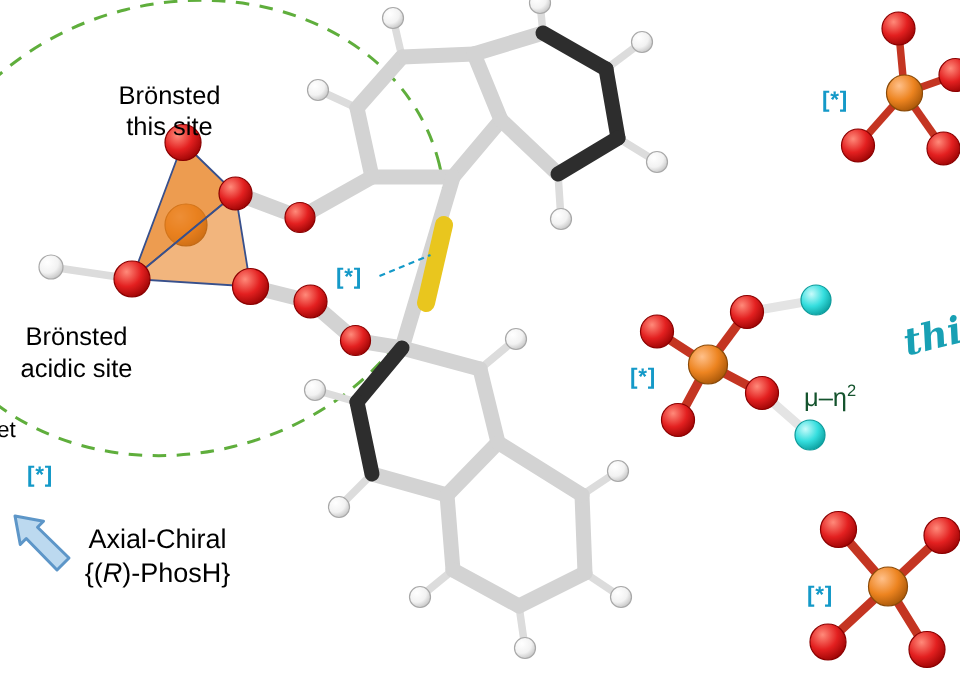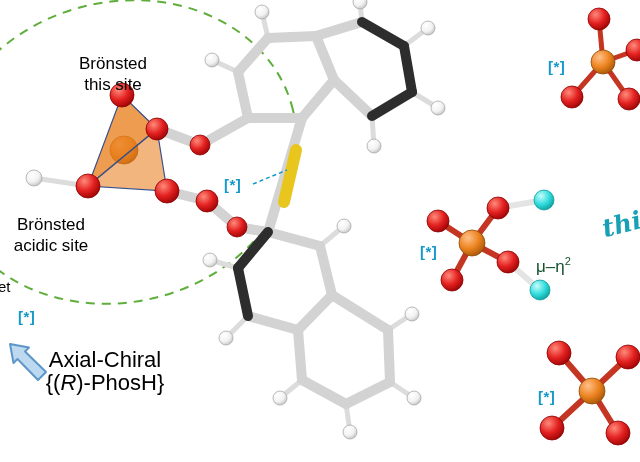--- a/index.html
+++ b/index.html
@@ -6,21 +6,21 @@
   #stage {
     position:relative; width:640px; height:462px; overflow:hidden;
     background:#ffffff; font-family:"Liberation Sans", sans-serif;
   }
   #molsvg { position:absolute; left:0; top:0; }
   .lbl { position:absolute; color:#000; white-space:nowrap; }
   .two-line { text-align:center; font-size:17px; line-height:21px; }
   .star { color:#1499c8; font-weight:700; font-size:15px; letter-spacing:0.5px; }
   .mu { font-size:17px; color:#14532d; }
   .mu sup { font-size:11px; }
-  .axial { text-align:center; font-size:22px; line-height:23px; }
+  .axial { text-align:center; font-size:18px; line-height:23px; }
   .axial .stereo { font-style:italic; }
   .handwritten {
     color:#18a0b4; font-family:"DejaVu Serif", serif;
     font-style:italic; font-weight:700; font-size:25px;
     transform:rotate(-14deg);
   }
   .partial { font-size:15px; }
 </style>
 </head>
 <body>

